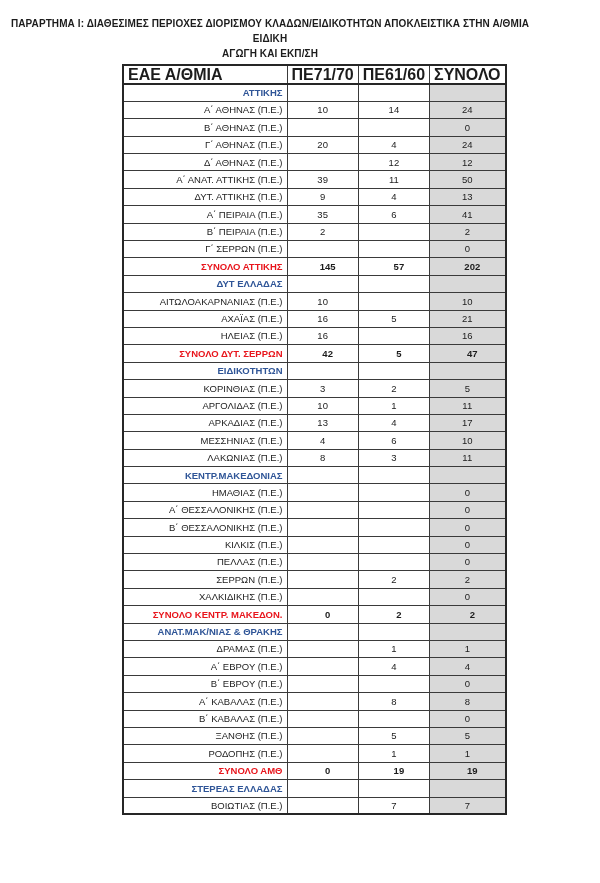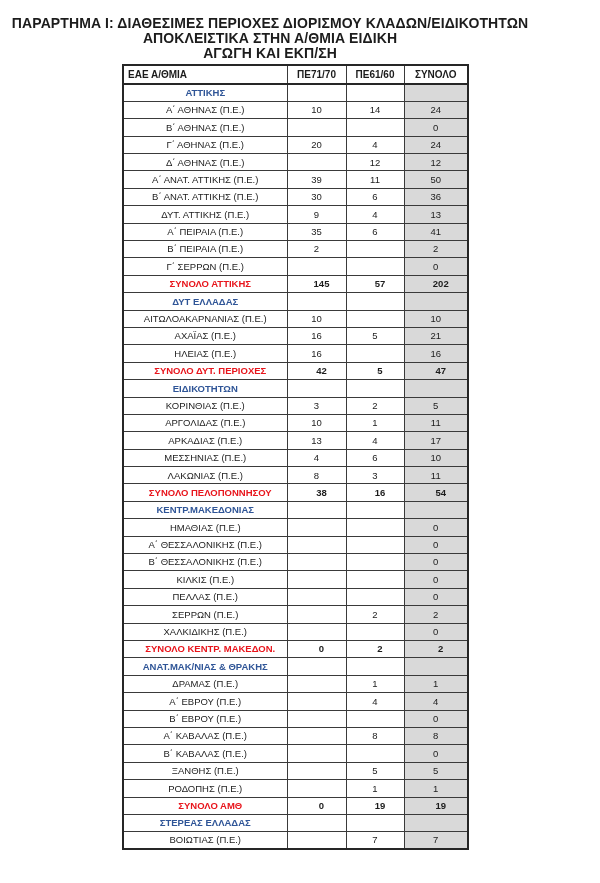--- a/index.html
+++ b/index.html
@@ -10,21 +10,21 @@
     font-family: "Liberation Sans", "DejaVu Sans", sans-serif;
     position: relative;
     overflow: hidden;
   }
   .doc-title {
     position: absolute;
     left: 0; top: 16px;
     width: 540px;
     text-align: center;
     font-weight: bold;
-    font-size: 14px;
+    font-size: 10px;
     line-height: 15px;
     color: #1c1c1c;
     letter-spacing: 0.1px;
   }
   table.doc-table {
     position: absolute;
     left: 122px; top: 64px;
     border-collapse: collapse;
     table-layout: fixed;
     border: 2px solid #262626;
@@ -40,27 +40,27 @@
     padding: 0 4px;
     white-space: nowrap;
     overflow: hidden;
     color: #1c1c1c;
     vertical-align: middle;
   }
   thead tr { height: 19px; }
   tbody tr { height: 17.4px; }
   thead th {
     font-weight: bold;
-    font-size: 10px;
+    font-size: 16px;
     text-align: center;
     border-bottom: 2px solid #262626;
     background: #ffffff;
   }
   thead th.col-label { text-align: left; }
-  td.col-label { text-align: center; margin-left: 18px; }
+  td.col-label { text-align: right; margin-left: 18px; }
   td.col-pe71, td.col-pe61, td.col-total { text-align: center; }
   td.col-total { background: #D9D9D9; margin-left: 15px; }
   tr.row-section td.col-label { color: #2F5597; font-weight: bold; }
   tr.row-total td { font-weight: bold; padding-left: 14px; }
   tr.row-total td.col-label { color: #E8151C; }
 </style>
 </head>
 <body>
 
 <div class="doc-title">
@@ -114,26 +114,20 @@
         <td class="col-pe61">12</td>
         <td class="col-total">12</td>
       </tr>
       <tr class="row-data">
         <td class="col-label">Α΄ ΑΝΑΤ. ΑΤΤΙΚΗΣ (Π.Ε.)</td>
         <td class="col-pe71">39</td>
         <td class="col-pe61">11</td>
         <td class="col-total">50</td>
       </tr>
       <tr class="row-data">
-        <td class="col-label">Β΄ ΑΝΑΤ. ΑΤΤΙΚΗΣ (Π.Ε.)</td>
-        <td class="col-pe71">30</td>
-        <td class="col-pe61">6</td>
-        <td class="col-total">36</td>
-      </tr>
-      <tr class="row-data">
         <td class="col-label">ΔΥΤ. ΑΤΤΙΚΗΣ (Π.Ε.)</td>
         <td class="col-pe71">9</td>
         <td class="col-pe61">4</td>
         <td class="col-total">13</td>
       </tr>
       <tr class="row-data">
         <td class="col-label">Α΄ ΠΕΙΡΑΙΑ (Π.Ε.)</td>
         <td class="col-pe71">35</td>
         <td class="col-pe61">6</td>
         <td class="col-total">41</td>
@@ -174,21 +168,21 @@
         <td class="col-pe61">5</td>
         <td class="col-total">21</td>
       </tr>
       <tr class="row-data">
         <td class="col-label">ΗΛΕΙΑΣ (Π.Ε.)</td>
         <td class="col-pe71">16</td>
         <td class="col-pe61"></td>
         <td class="col-total">16</td>
       </tr>
       <tr class="row-total">
-        <td class="col-label">ΣΥΝΟΛΟ ΔΥΤ. ΠΕΡΙΟΧΕΣ</td>
+        <td class="col-label">ΣΥΝΟΛΟ ΔΥΤ. ΣΕΡΡΩΝ</td>
         <td class="col-pe71">42</td>
         <td class="col-pe61">5</td>
         <td class="col-total">47</td>
       </tr>
       <tr class="row-section">
         <td class="col-label">ΕΙΔΙΚΟΤΗΤΩΝ</td>
         <td class="col-pe71"></td>
         <td class="col-pe61"></td>
         <td class="col-total"></td>
       </tr>
@@ -214,26 +208,20 @@
         <td class="col-label">ΜΕΣΣΗΝΙΑΣ (Π.Ε.)</td>
         <td class="col-pe71">4</td>
         <td class="col-pe61">6</td>
         <td class="col-total">10</td>
       </tr>
       <tr class="row-data">
         <td class="col-label">ΛΑΚΩΝΙΑΣ (Π.Ε.)</td>
         <td class="col-pe71">8</td>
         <td class="col-pe61">3</td>
         <td class="col-total">11</td>
-      </tr>
-      <tr class="row-total">
-        <td class="col-label">ΣΥΝΟΛΟ ΠΕΛΟΠΟΝΝΗΣΟΥ</td>
-        <td class="col-pe71">38</td>
-        <td class="col-pe61">16</td>
-        <td class="col-total">54</td>
       </tr>
       <tr class="row-section">
         <td class="col-label">ΚΕΝΤΡ.ΜΑΚΕΔΟΝΙΑΣ</td>
         <td class="col-pe71"></td>
         <td class="col-pe61"></td>
         <td class="col-total"></td>
       </tr>
       <tr class="row-data">
         <td class="col-label">ΗΜΑΘΙΑΣ (Π.Ε.)</td>
         <td class="col-pe71"></td>

